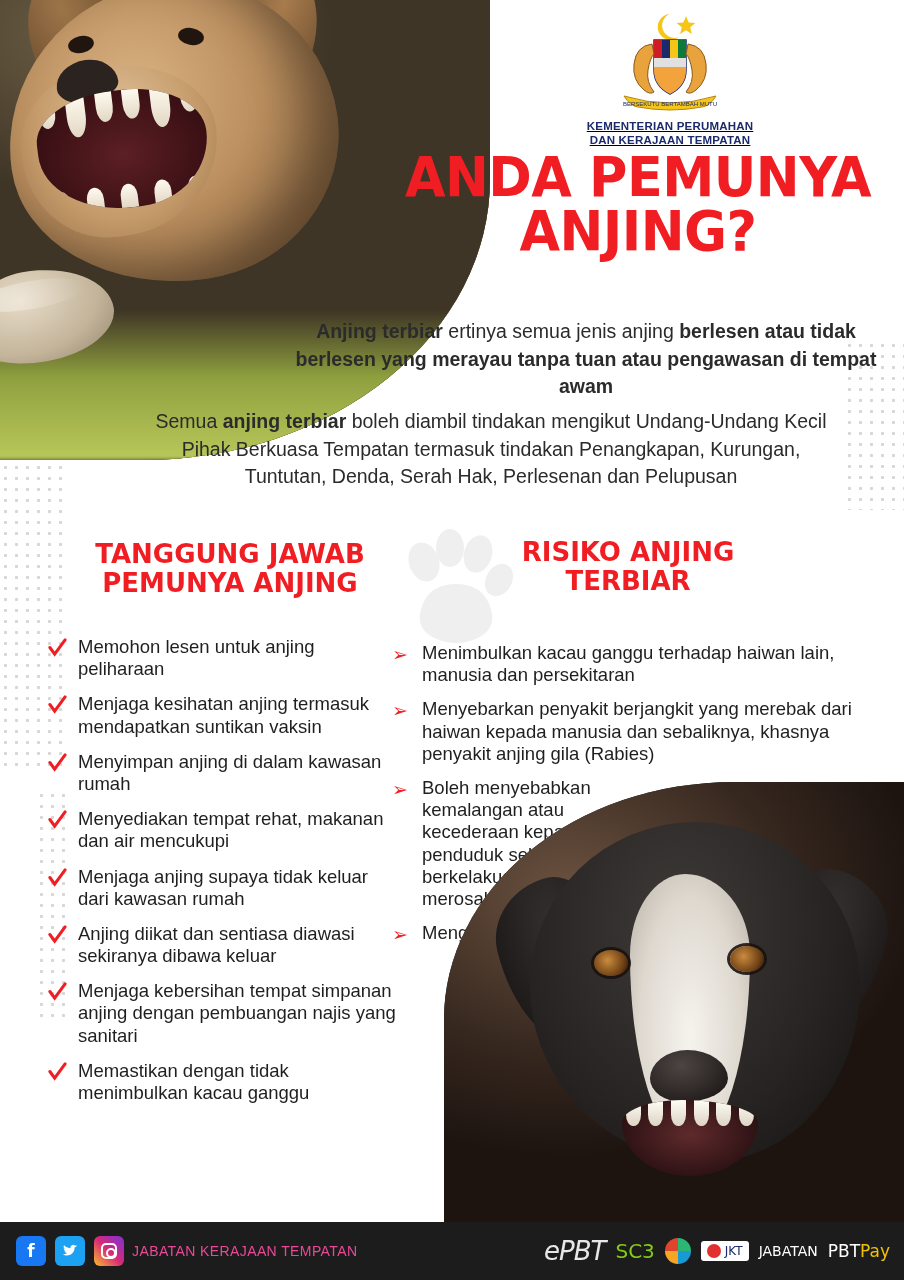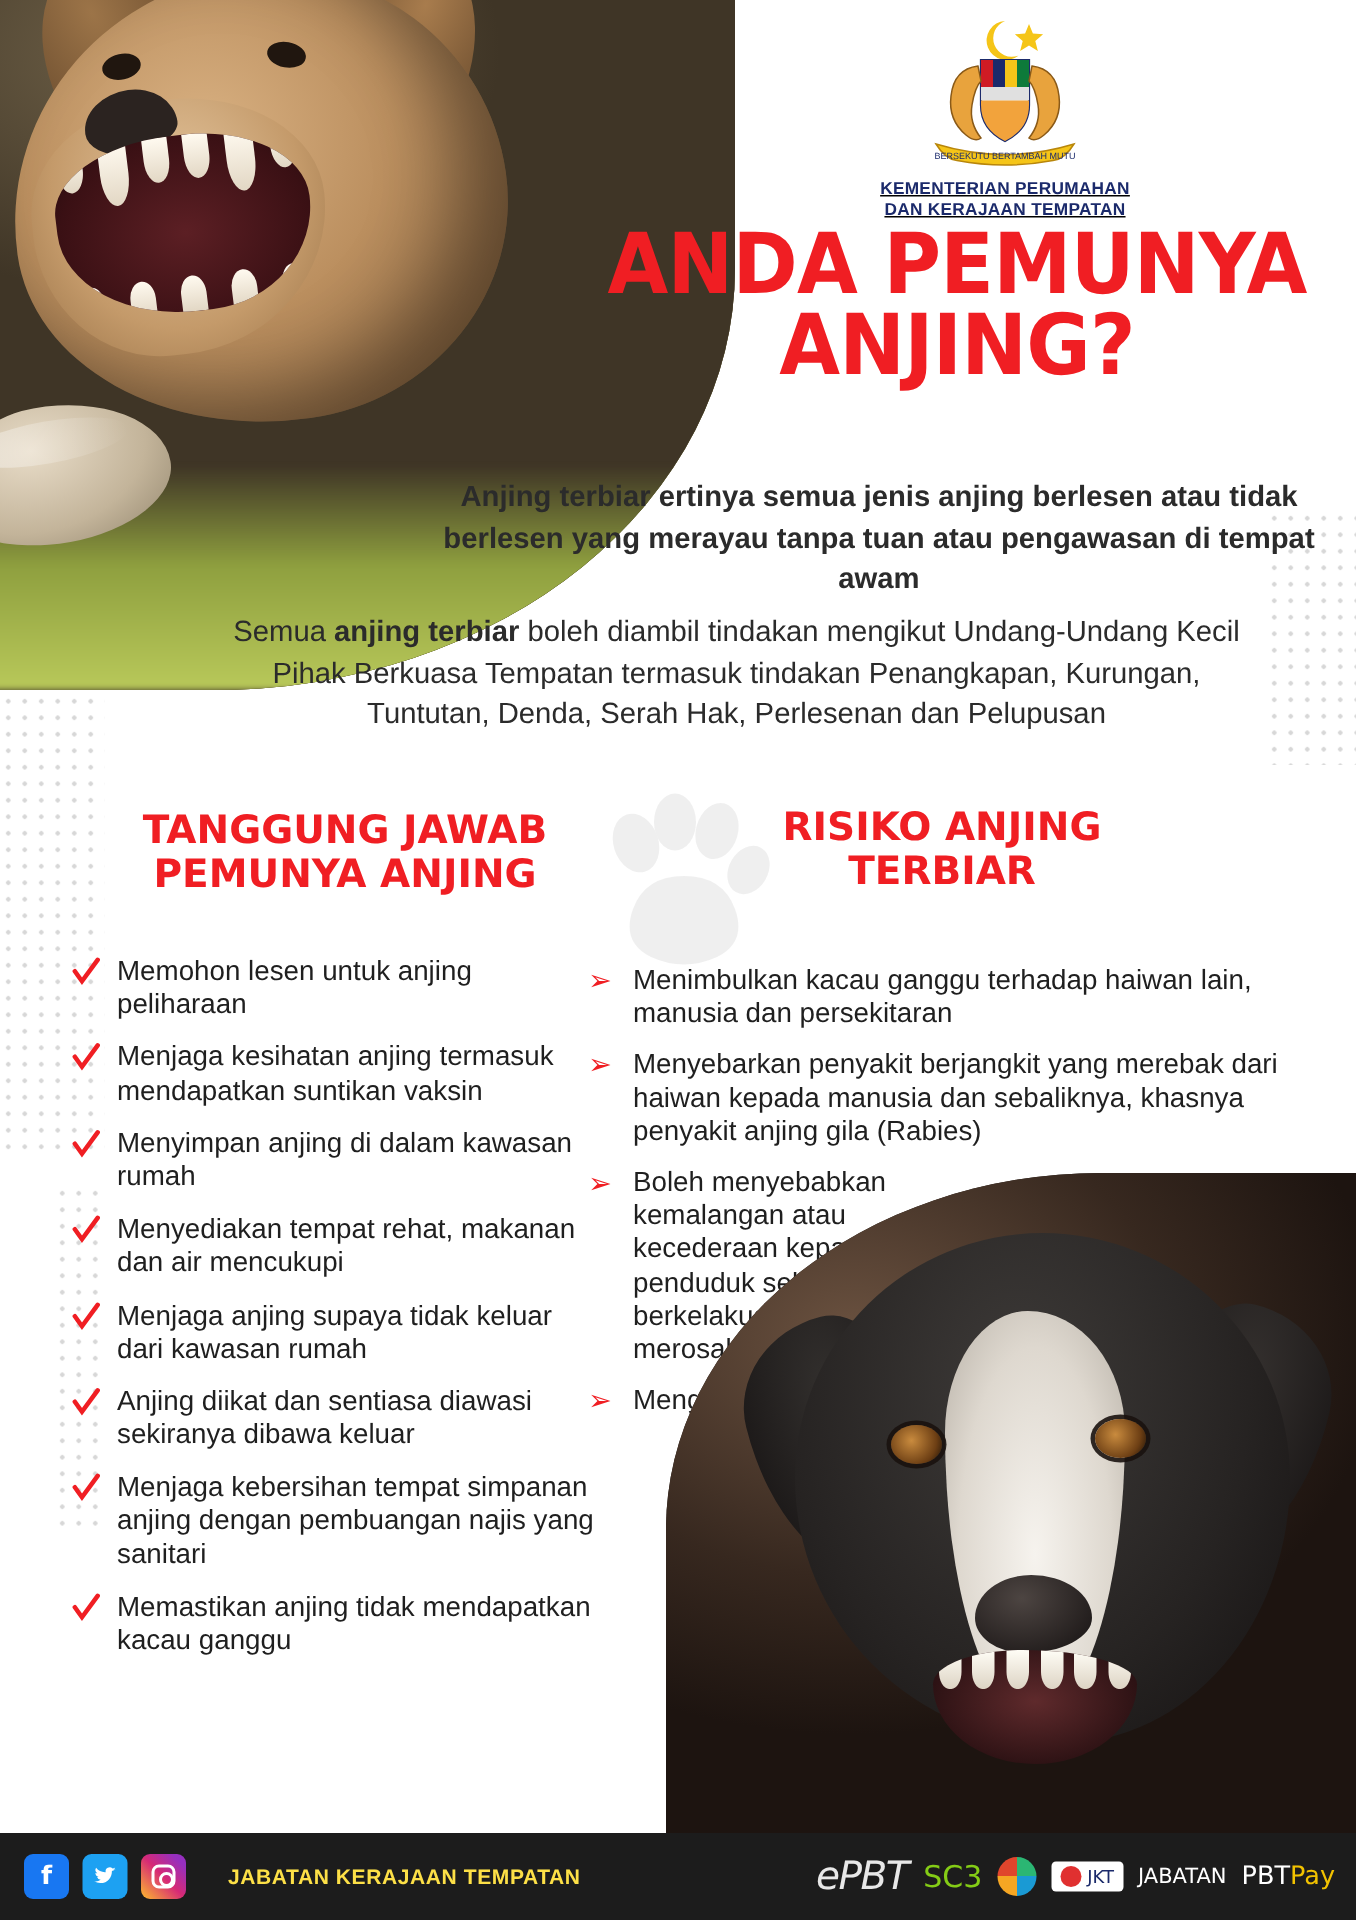--- a/index.html
+++ b/index.html
@@ -156,21 +156,21 @@
     transform: scaleX(1.04);
   }
   .headline .l2 { display: block; }
 
   
   .intro-1 {
     position: absolute; left: 286px; top: 318px; width: 600px;
     text-align: center; font-size: 19.5px; line-height: 1.42; color: #2b2b2b;
     font-weight: bold;
   }
-  .intro-1 .light { font-weight: bold; }
+  .intro-1 .light { font-weight: normal; }
   .intro-2 {
     position: absolute; left: 146px; top: 408px; width: 690px;
     text-align: center; font-size: 19.5px; line-height: 1.42; color: #2b2b2b;
   }
   .intro-2 b { font-weight: bold; }
 
   
   .paw-mark {
     position: absolute; left: 396px; top: 528px; width: 120px; height: 128px;
     opacity: .55;
@@ -307,22 +307,22 @@
   }
   .sicon.ig .ring {
     position: absolute; left: 7px; top: 7px; width: 16px; height: 16px;
     border: 2px solid #fff; border-radius: 5px;
   }
   .sicon.ig .ring:after {
     content: ""; position: absolute; left: 3px; top: 3px; width: 6px; height: 6px;
     border: 2px solid #fff; border-radius: 50%;
   }
   .dept {
-    color: #fde047; font-weight: bold; font-size: 14px; letter-spacing: .4px;
-    margin-left: 28px;
+    color: #ec4899; font-weight: normal; font-size: 14px; letter-spacing: .4px;
+    margin-left: 8px;
   }
   .partners {
     margin-left: auto; display: flex; align-items: center; gap: 10px; margin-right: 14px;
   }
   .pbadge {
     display: flex; align-items: center; justify-content: center;
     font-weight: normal; font-size: 14px; color: #fff;
     font-family: "DejaVu Sans", sans-serif;
   }
   .pb-epbt { font-size: 26px; color: #e8e8e8; font-style: italic; letter-spacing: -1px; }
@@ -500,21 +500,21 @@
           </svg>
       </span>
       <span>Menjaga kebersihan tempat simpanan  anjing dengan pembuangan najis yang sanitari</span>
     </li>
     <li>
       <span class="check">
         <svg viewBox="0 0 20 20" width="19" height="19">
             <path d="M2 10 L7 17 L18 2" stroke="#f01e23" stroke-width="3.2" fill="none" stroke-linecap="round"></path>
           </svg>
       </span>
-      <span>Memastikan anjing tidak mendapatkan kacau ganggu</span>
+      <span>Memastikan dengan tidak menimbulkan kacau ganggu</span>
     </li>
   </ul>
 
   <ul class="list-right">
     <li>
       <span class="arrow">➢</span>
       <span>Menimbulkan kacau ganggu terhadap haiwan lain, manusia dan persekitaran</span>
     </li>
     <li>
       <span class="arrow">➢</span>

